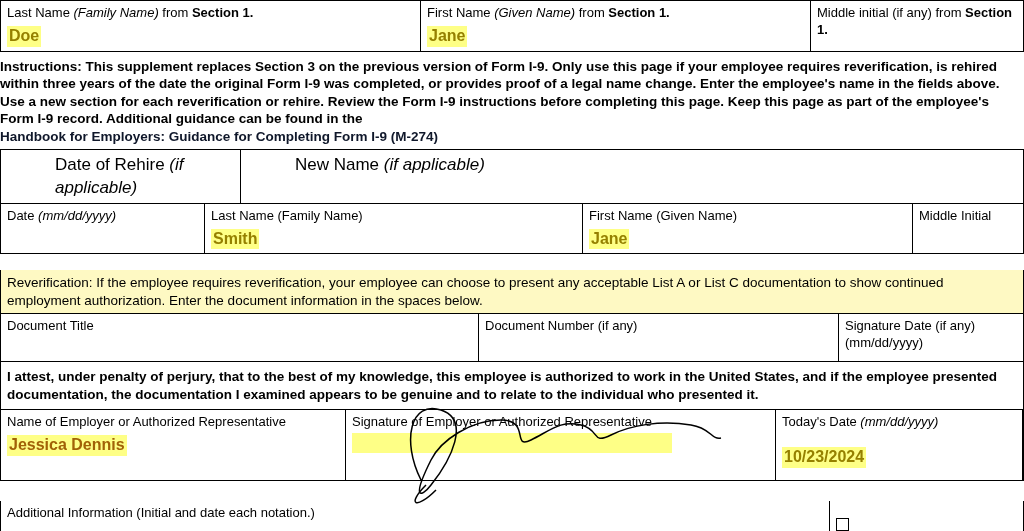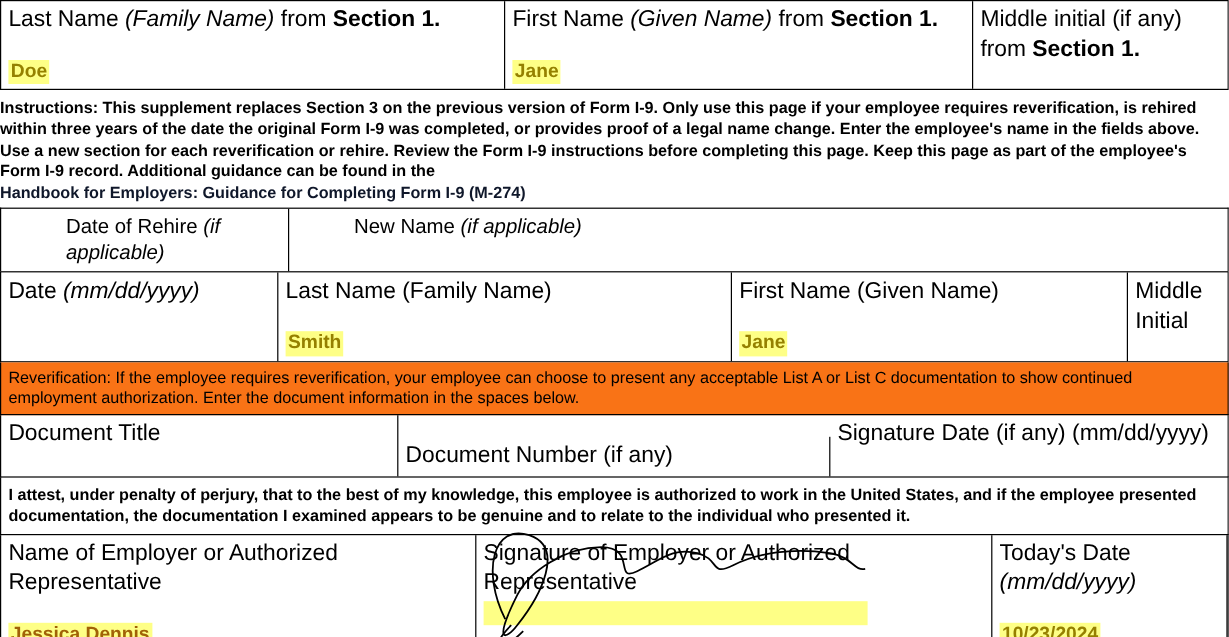--- a/index.html
+++ b/index.html
@@ -17,51 +17,52 @@
     border: 1px solid #000;
   }
   .cell {
     padding: 4px 6px;
     border-right: 1px solid #000;
     display: flex;
     flex-direction: column;
   }
   .cell:last-child { border-right: none; }
   .label {
-    font-size: 19px;
+    font-size: 13px;
   }
   .italic { font-style: italic; }
   .bold { font-weight: bold; }
   .value-hl {
     font-weight: bold;
     font-size: 16px;
     color: #958000;
     background: #feff86;
     padding: 0 2px;
     display: inline-block;
-    margin-top: 20px;
+    margin-top: 4px;
     align-self: flex-start;
   }
   .link {
     color: #0f172a;
     font-weight: bold;
   }
   .instructions {
     padding: 6px 2px 4px 0;
     font-size: 13.5px;
     font-weight: bold;
     line-height: 1.3;
   }
   .instructions .lead { font-weight: bold; }
   .section-gray {
-    background: #f97316;
+    background: #fef9c3;
     padding: 4px 6px;
     border: 1px solid #000;
     border-top: none;
     font-size: 13.5px;
+    margin-top: 16px;
   }
   .head-row {
     display: flex;
     border: 1px solid #000;
     border-bottom: none;
   }
   .head-cell {
     padding: 4px 6px;
     border-right: 1px solid #000;
     font-size: 17px;
@@ -149,62 +150,62 @@
   <span class="lead">Instructions:  </span><span style="font-weight:bold;">This supplement replaces Section 3 on the previous version of Form I-9.  Only use this page if your employee requires reverification, is rehired within three years of the date the original Form I-9 was completed, or provides proof of a legal name change.  Enter the employee's name in the fields above.  Use a new section for each reverification or rehire.  Review the Form I-9 instructions before completing this page.  Keep this page as part of the employee's Form I-9 record.  Additional guidance can be found in the </span><br>
   <span class="link">Handbook for Employers: Guidance for Completing Form I-9 (M-274)</span>
 </div>
 
 <div class="head-row">
   <div class="head-cell" style="width:192px;"><span>Date of Rehire </span><span class="italic">(if applicable)</span></div>
   <div class="head-cell" style="flex:1;"><span>New Name </span><span class="italic">(if applicable)</span></div>
 </div>
 
 <div class="row" style="border-top:1px solid #000;">
-  <div class="cell" style="width:231px;">
+  <div class="cell" style="width:204px;">
     <span class="label"><span>Date </span><span class="italic">(mm/dd/yyyy)</span></span>
   </div>
   <div class="cell" style="width:378px;">
     <span class="label">Last Name (Family Name)</span>
     <span class="value-hl">Smith</span>
   </div>
   <div class="cell" style="width:330px;">
     <span class="label">First Name (Given Name)</span>
     <span class="value-hl">Jane</span>
   </div>
   <div class="cell" style="flex:1;">
     <span class="label">Middle Initial</span>
   </div>
 </div>
 
 <div class="section-gray">Reverification:  If the employee requires reverification, your employee can choose to present any acceptable List A or List C documentation to show continued employment authorization.  Enter the document information in the spaces below.</div>
 
 <div class="row" style="border-top:none;min-height:48px;">
-  <div class="cell" style="width:331px;">
+  <div class="cell" style="width:478px;">
     <span class="label">Document Title</span>
   </div>
-  <div class="cell" style="width:360px;margin-top:18px;">
+  <div class="cell" style="width:360px;">
     <span class="label">Document Number (if any)</span>
   </div>
   <div class="cell" style="flex:1;">
     <span class="label">Signature Date (if any) (mm/dd/yyyy)</span>
   </div>
 </div>
 
 <div class="att-row">I attest, under penalty of perjury, that to the best of my knowledge, this employee is authorized to work in the United States, and if the employee presented documentation, the documentation I examined appears to be genuine and to relate to the individual who presented it.</div>
 
 <div class="sig-row">
-  <div class="sig-cell" style="width:396px;">
+  <div class="sig-cell" style="width:345px;">
     <span class="label">Name of Employer or Authorized Representative</span>
     <span class="value-hl bold" style="color:#a16207;font-size:16px;">Jessica Dennis</span>
   </div>
   <div class="sig-cell" style="width:430px;">
     <span class="label">Signature of Employer or Authorized Representative</span>
     <span class="sig-hl" style="width:320px;"></span>
   </div>
-  <div class="sig-cell" style="flex:1;">
+  <div class="sig-cell" style="flex:1;gap:12px;">
     <span class="label"><span>Today's Date </span><span class="italic">(mm/dd/yyyy)</span></span>
     <span class="value-hl bold" style="color:#958000;font-size:16px;">10/23/2024</span>
   </div>
   <svg class="sig-svg" width="370" height="120">
     <path d="M 40 90 C 20 50, 30 10, 60 20 C 90 30, 70 70, 50 95 C 40 108, 30 110, 50 70 C 60 50, 90 30, 120 30 C 150 30, 130 60, 150 50 C 170 40, 180 30, 200 35 C 220 40, 210 55, 230 45 C 250 35, 280 30, 310 35 C 330 38, 330 50, 340 48" stroke="#000" stroke-width="1.5" fill="none"></path>
     <path d="M 45 95 C 25 115, 35 120, 55 100" stroke="#000" stroke-width="1.5" fill="none"></path>
   </svg>
 </div>
 
 <div class="addl-row">

